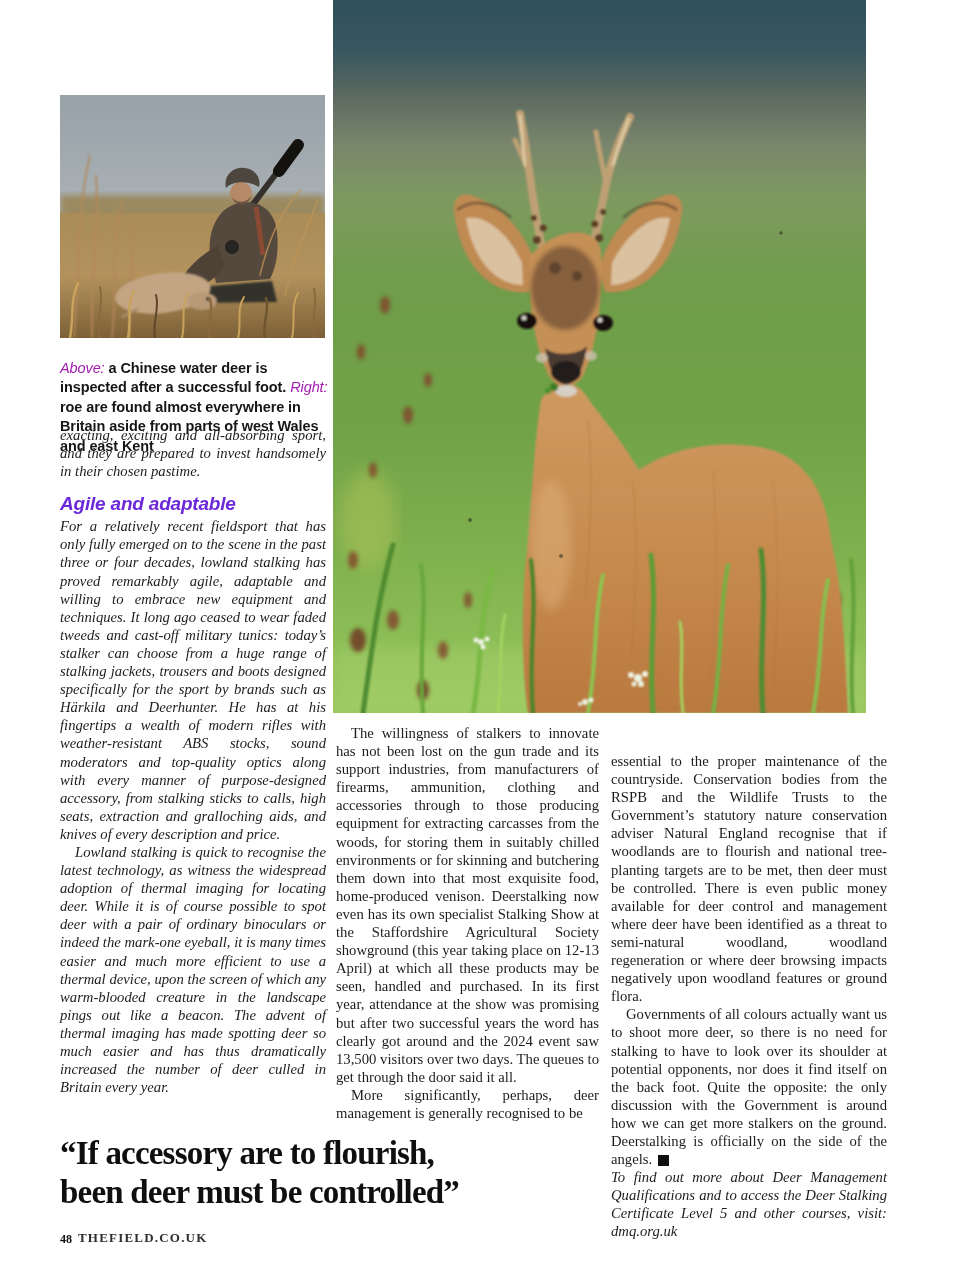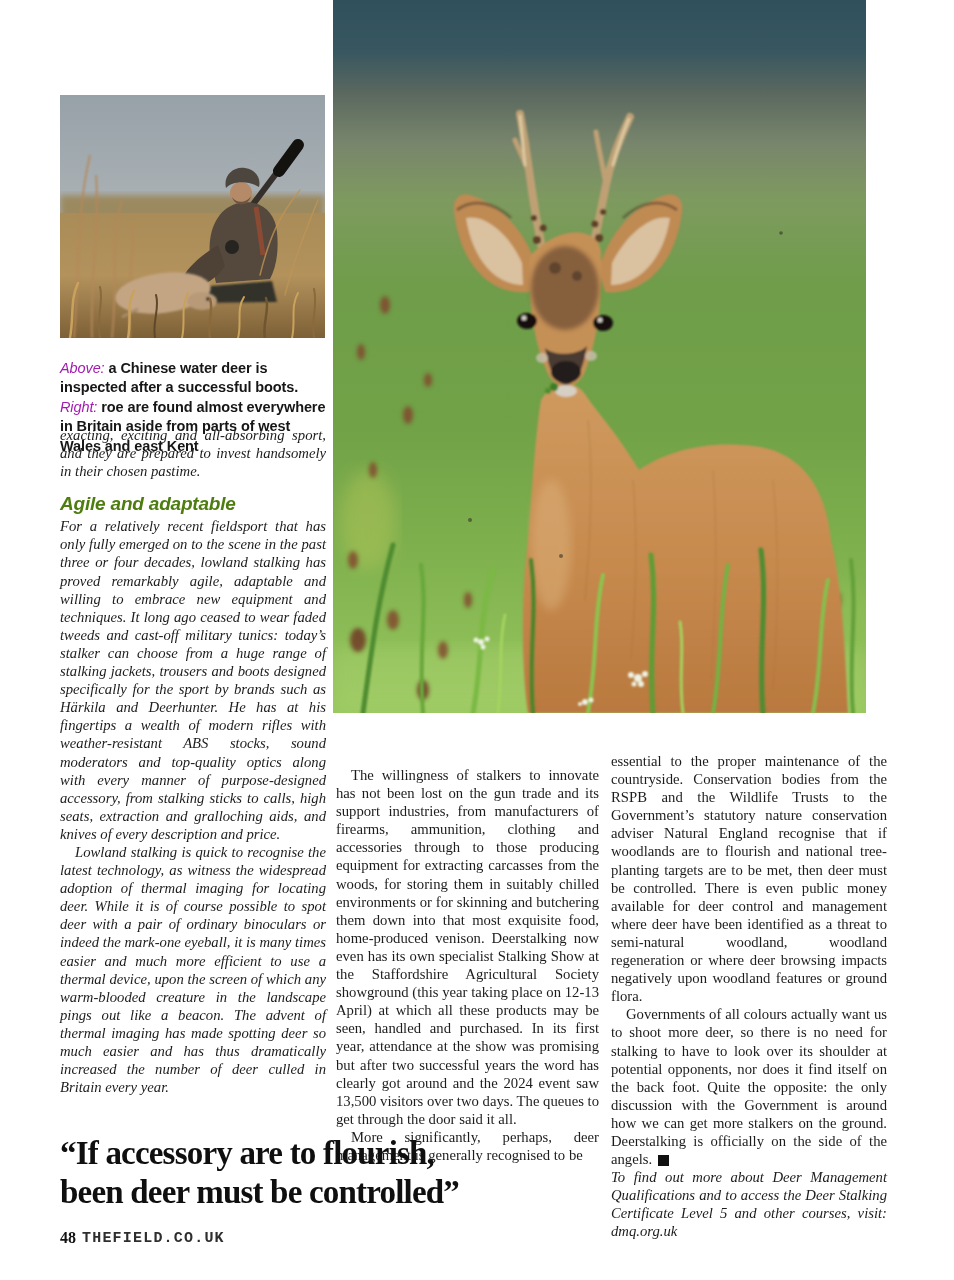--- a/index.html
+++ b/index.html
@@ -17,45 +17,45 @@
     position:absolute;left:60px;top:344px;width:272px;
     font-family:"Liberation Sans",sans-serif;font-size:14.5px;line-height:19.5px;
     font-weight:bold;color:#161616;letter-spacing:-0.1px;
   }
   .caption em{font-style:italic;font-weight:normal;color:#a21caf;}
 
   .col{position:absolute;font-size:14.7px;line-height:18.1px;text-align:justify;color:#1c1c1c;}
   .col p{margin:0;padding:0;}
   .col p.ind{text-indent:15px;}
   #colLeft{left:60px;top:426px;width:266px;font-style:italic;}
-  #colMid{left:336px;top:724px;width:263px;margin-top:42px;}
+  #colMid{left:336px;top:724px;width:263px;}
   #colRight{left:611px;top:752px;width:276px;}
 
   h2.section{
     font-family:"Liberation Sans",sans-serif;font-size:19px;font-weight:bold;
-    color:#4d7c0f;margin:13px 0 3px 0;letter-spacing:-0.2px;line-height:21px;
+    color:#6d28d9;margin:13px 0 3px 0;letter-spacing:-0.2px;line-height:21px;
   }
   .footnote{font-style:italic;}
   .endmark{
     display:inline-block;width:11px;height:11px;background:#101010;color:#ffffff;
     font-family:"Liberation Sans",sans-serif;font-size:8px;font-weight:bold;
     line-height:11px;text-align:center;vertical-align:1px;margin-left:2px;
   }
 
   .pullquote{
     position:absolute;left:60px;top:1134px;width:640px;
     font-family:"Liberation Serif",serif;font-weight:bold;font-size:33px;
     line-height:39px;letter-spacing:-0.8px;color:#0f0f0f;text-align:left;
   }
   .pq-line{display:block;}
 
   .footer{position:absolute;left:60px;top:1229px;}
-  .footer .num{font-family:"Liberation Serif",serif;font-weight:bold;font-size:16px;color:#111111;margin-top:12px;}
+  .footer .num{font-family:"Liberation Serif",serif;font-weight:bold;font-size:12px;color:#111111;margin-top:12px;}
   .footer .site{
-    font-family:Liberation Mono, monospace;font-size:15px;font-weight:bold;
+    font-family:Liberation Serif, serif;font-size:13px;font-weight:bold;
     letter-spacing:1.2px;color:#2e2e2e;margin-left:6px;vertical-align:1.5px;
   }
 </style>
 </head>
 <body>
 
 <div class="page">
 
   <div class="photo" id="hunterPhoto">
     <svg width="265" height="243" viewBox="0 0 265 243">
@@ -299,21 +299,21 @@
       <g fill="#2a2a22" opacity="0.55">
         <circle cx="137" cy="520" r="2"></circle>
           <circle cx="228" cy="556" r="2"></circle>
           <circle cx="448" cy="233" r="1.8"></circle>
       </g>
     </svg>
   </div>
 
   <p class="caption">
     <em>Above:</em>
-    <b>a Chinese water deer is inspected after a successful boots.</b>
+    <b>a Chinese water deer is inspected after a successful foot.</b>
     <em>Right:</em>
     <b>roe are found almost everywhere in Britain aside from parts of west Wales and east Kent</b>
   </p>
 
   <div class="col" id="colLeft">
     <p>exacting, exciting and all-absorbing sport, and they are prepared to invest handsomely in their chosen pastime.</p>
     <h2 class="section">Agile and adaptable</h2>
     <p>For a relatively recent fieldsport that has only fully emerged on to the scene in the past three or four decades, lowland stalking has proved remarkably agile, adaptable and willing to embrace new equipment and techniques. It long ago ceased to wear faded tweeds and cast-off military tunics: today’s stalker can choose from a huge range of stalking jackets, trousers and boots designed specifically for the sport by brands such as Härkila and Deerhunter. He has at his fingertips a wealth of modern rifles with weather-resistant ABS stocks, sound moderators and top-quality optics along with every manner of purpose-designed accessory, from stalking sticks to calls, high seats, extraction and gralloching aids, and knives of every description and price.</p>
     <p class="ind">Lowland stalking is quick to recognise the latest technology, as witness the widespread adoption of thermal imaging for locating deer. While it is of course possible to spot deer with a pair of ordinary binoculars or indeed the mark-one eyeball, it is many times easier and much more efficient to use a thermal device, upon the screen of which any warm-blooded creature in the landscape pings out like a beacon. The advent of thermal imaging has made spotting deer so much easier and has thus dramatically increased the number of deer culled in Britain every year.</p>
   </div>

